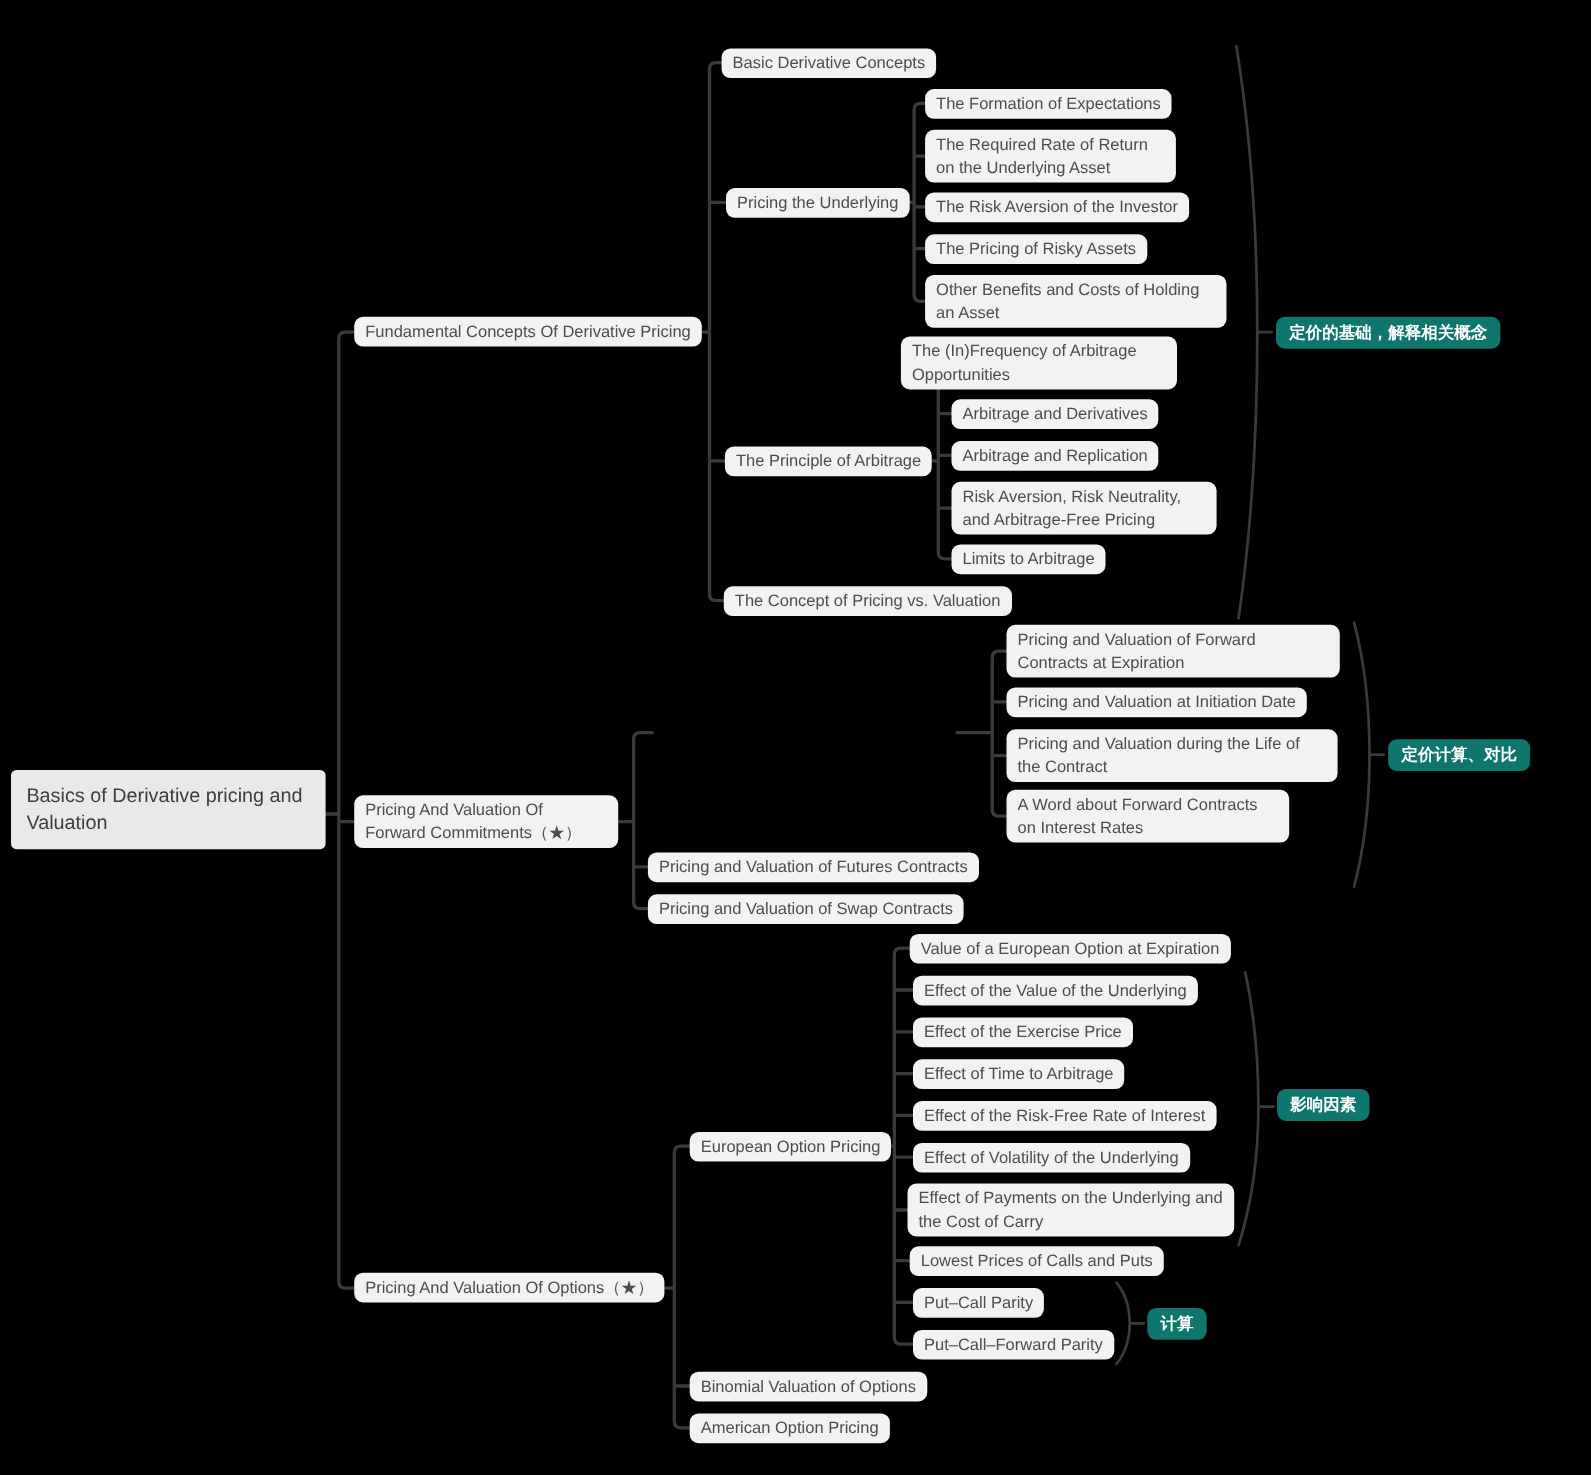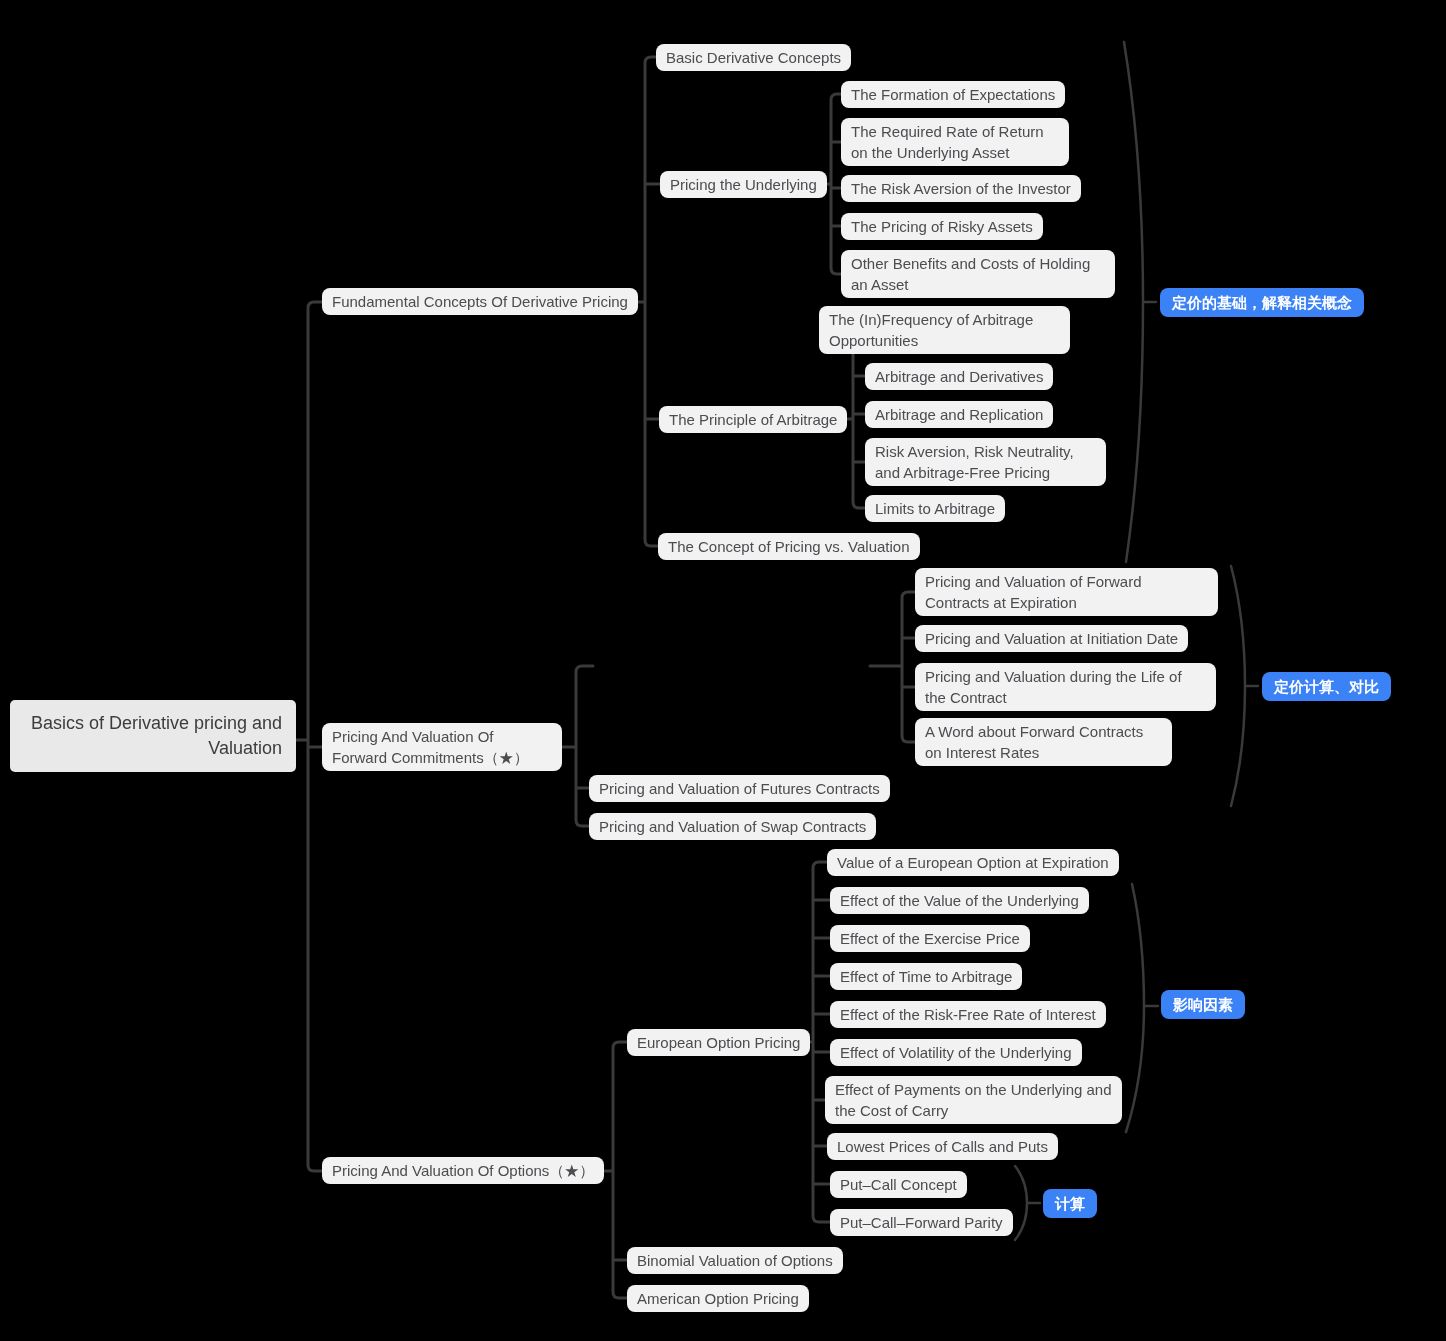--- a/index.html
+++ b/index.html
@@ -15,25 +15,25 @@
     font-size:15px; line-height:21px;
     padding:3px 10px; border-radius:8px;
     box-sizing:border-box; white-space:nowrap;
   }
   .wrap { white-space:normal; }
   .root {
     position:absolute; z-index:2;
     background:#e9e9e9; color:#3d3d40;
     font-size:18px; line-height:25px;
     padding:11px 14px; border-radius:5px;
-    box-sizing:border-box; white-space:normal;text-align:right;
+    box-sizing:border-box; white-space:normal;
   }
   .ann {
     position:absolute; z-index:2;
-    background:#3b82f6; color:#ffffff;
+    background:#0f766e; color:#ffffff;
     font-size:15px; line-height:19px; font-weight:bold;
     padding:5px 12px; border-radius:8px;
     box-sizing:border-box; white-space:nowrap;
   }
 </style>
 </head>
 <body>
 
 <div class="canvas">
 
@@ -101,21 +101,21 @@
   <div class="node" style="left:627px;top:1285px">American Option Pricing</div>
 
   <div class="node" style="left:827px;top:849px">Value of a European Option at Expiration</div>
   <div class="node" style="left:830px;top:887px">Effect of the Value of the Underlying</div>
   <div class="node" style="left:830px;top:925px">Effect of the Exercise Price</div>
   <div class="node" style="left:830px;top:963px">Effect of Time to Arbitrage</div>
   <div class="node" style="left:830px;top:1001px">Effect of the Risk-Free Rate of Interest</div>
   <div class="node" style="left:830px;top:1039px">Effect of Volatility of the Underlying</div>
   <div class="node wrap" style="left:825px;top:1076px;width:297px">Effect of Payments on the Underlying and the Cost of Carry</div>
   <div class="node" style="left:827px;top:1133px">Lowest Prices of Calls and Puts</div>
-  <div class="node" style="left:830px;top:1171px">Put–Call Concept</div>
+  <div class="node" style="left:830px;top:1171px">Put–Call Parity</div>
   <div class="node" style="left:830px;top:1209px">Put–Call–Forward Parity</div>
 
   <div class="ann" style="left:1160px;top:288px">定价的基础，解释相关概念</div>
   <div class="ann" style="left:1262px;top:672px">定价计算、对比</div>
   <div class="ann" style="left:1161px;top:990px">影响因素</div>
   <div class="ann" style="left:1043px;top:1189px">计算</div>
 
 </div>
 
 </body></html>

